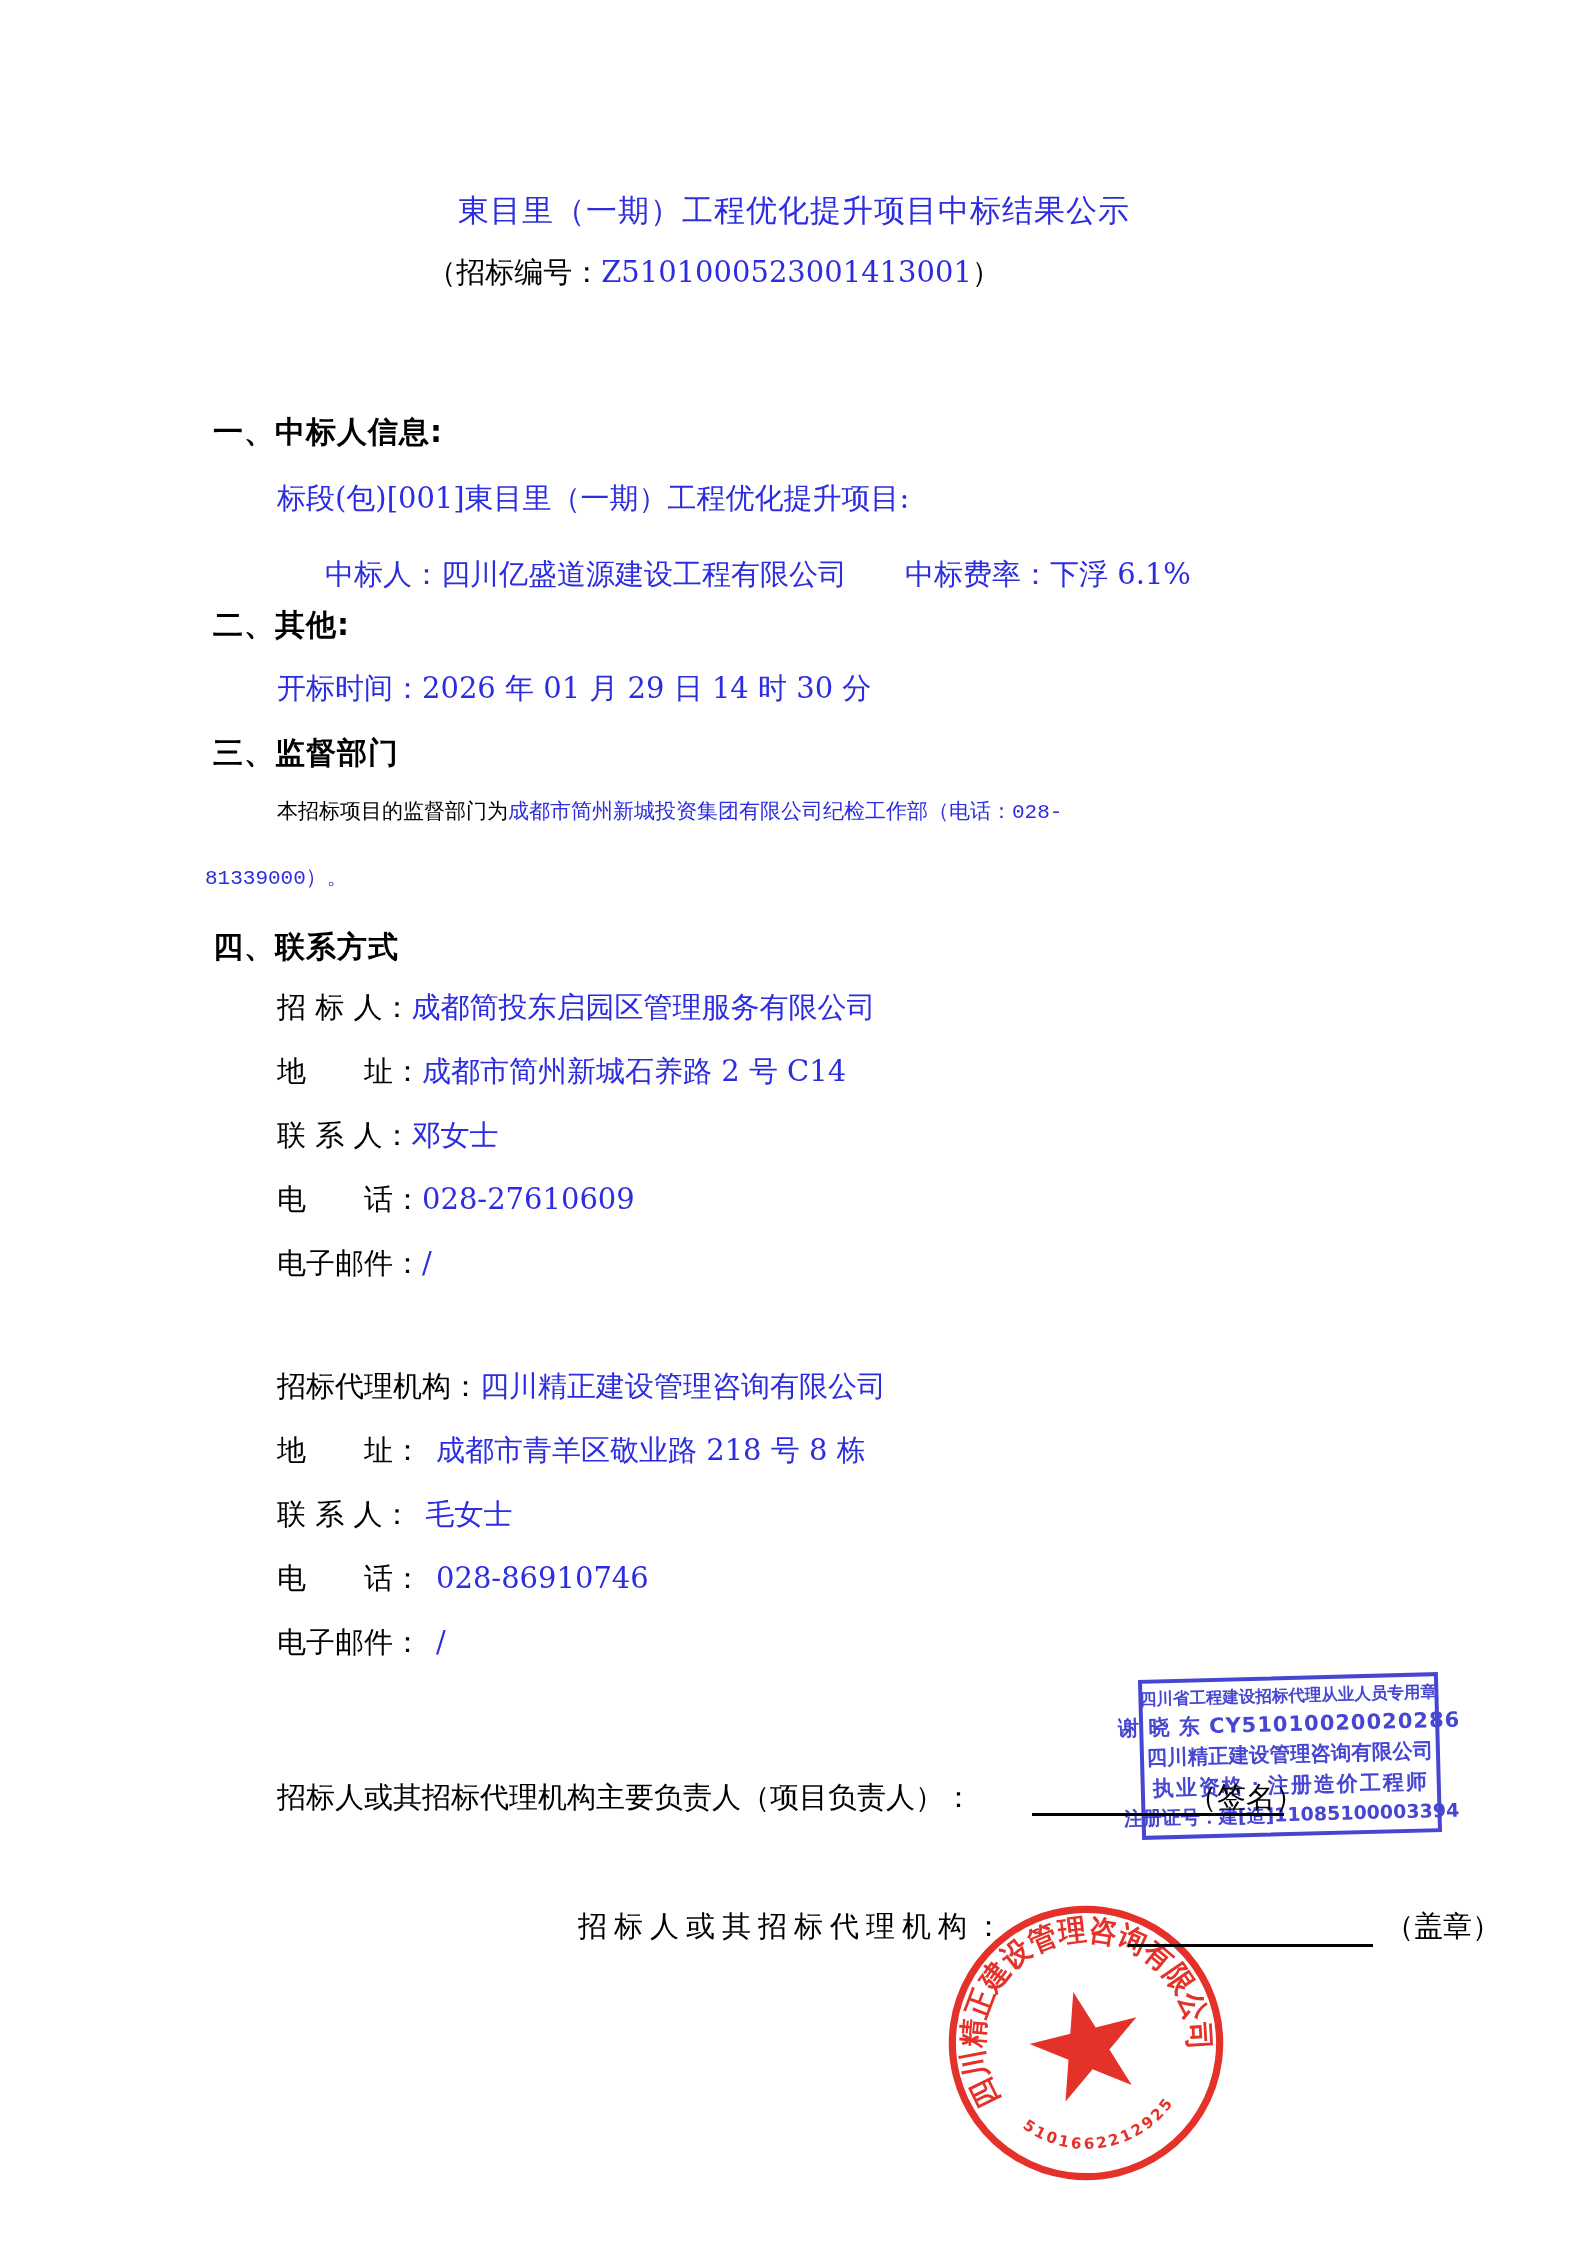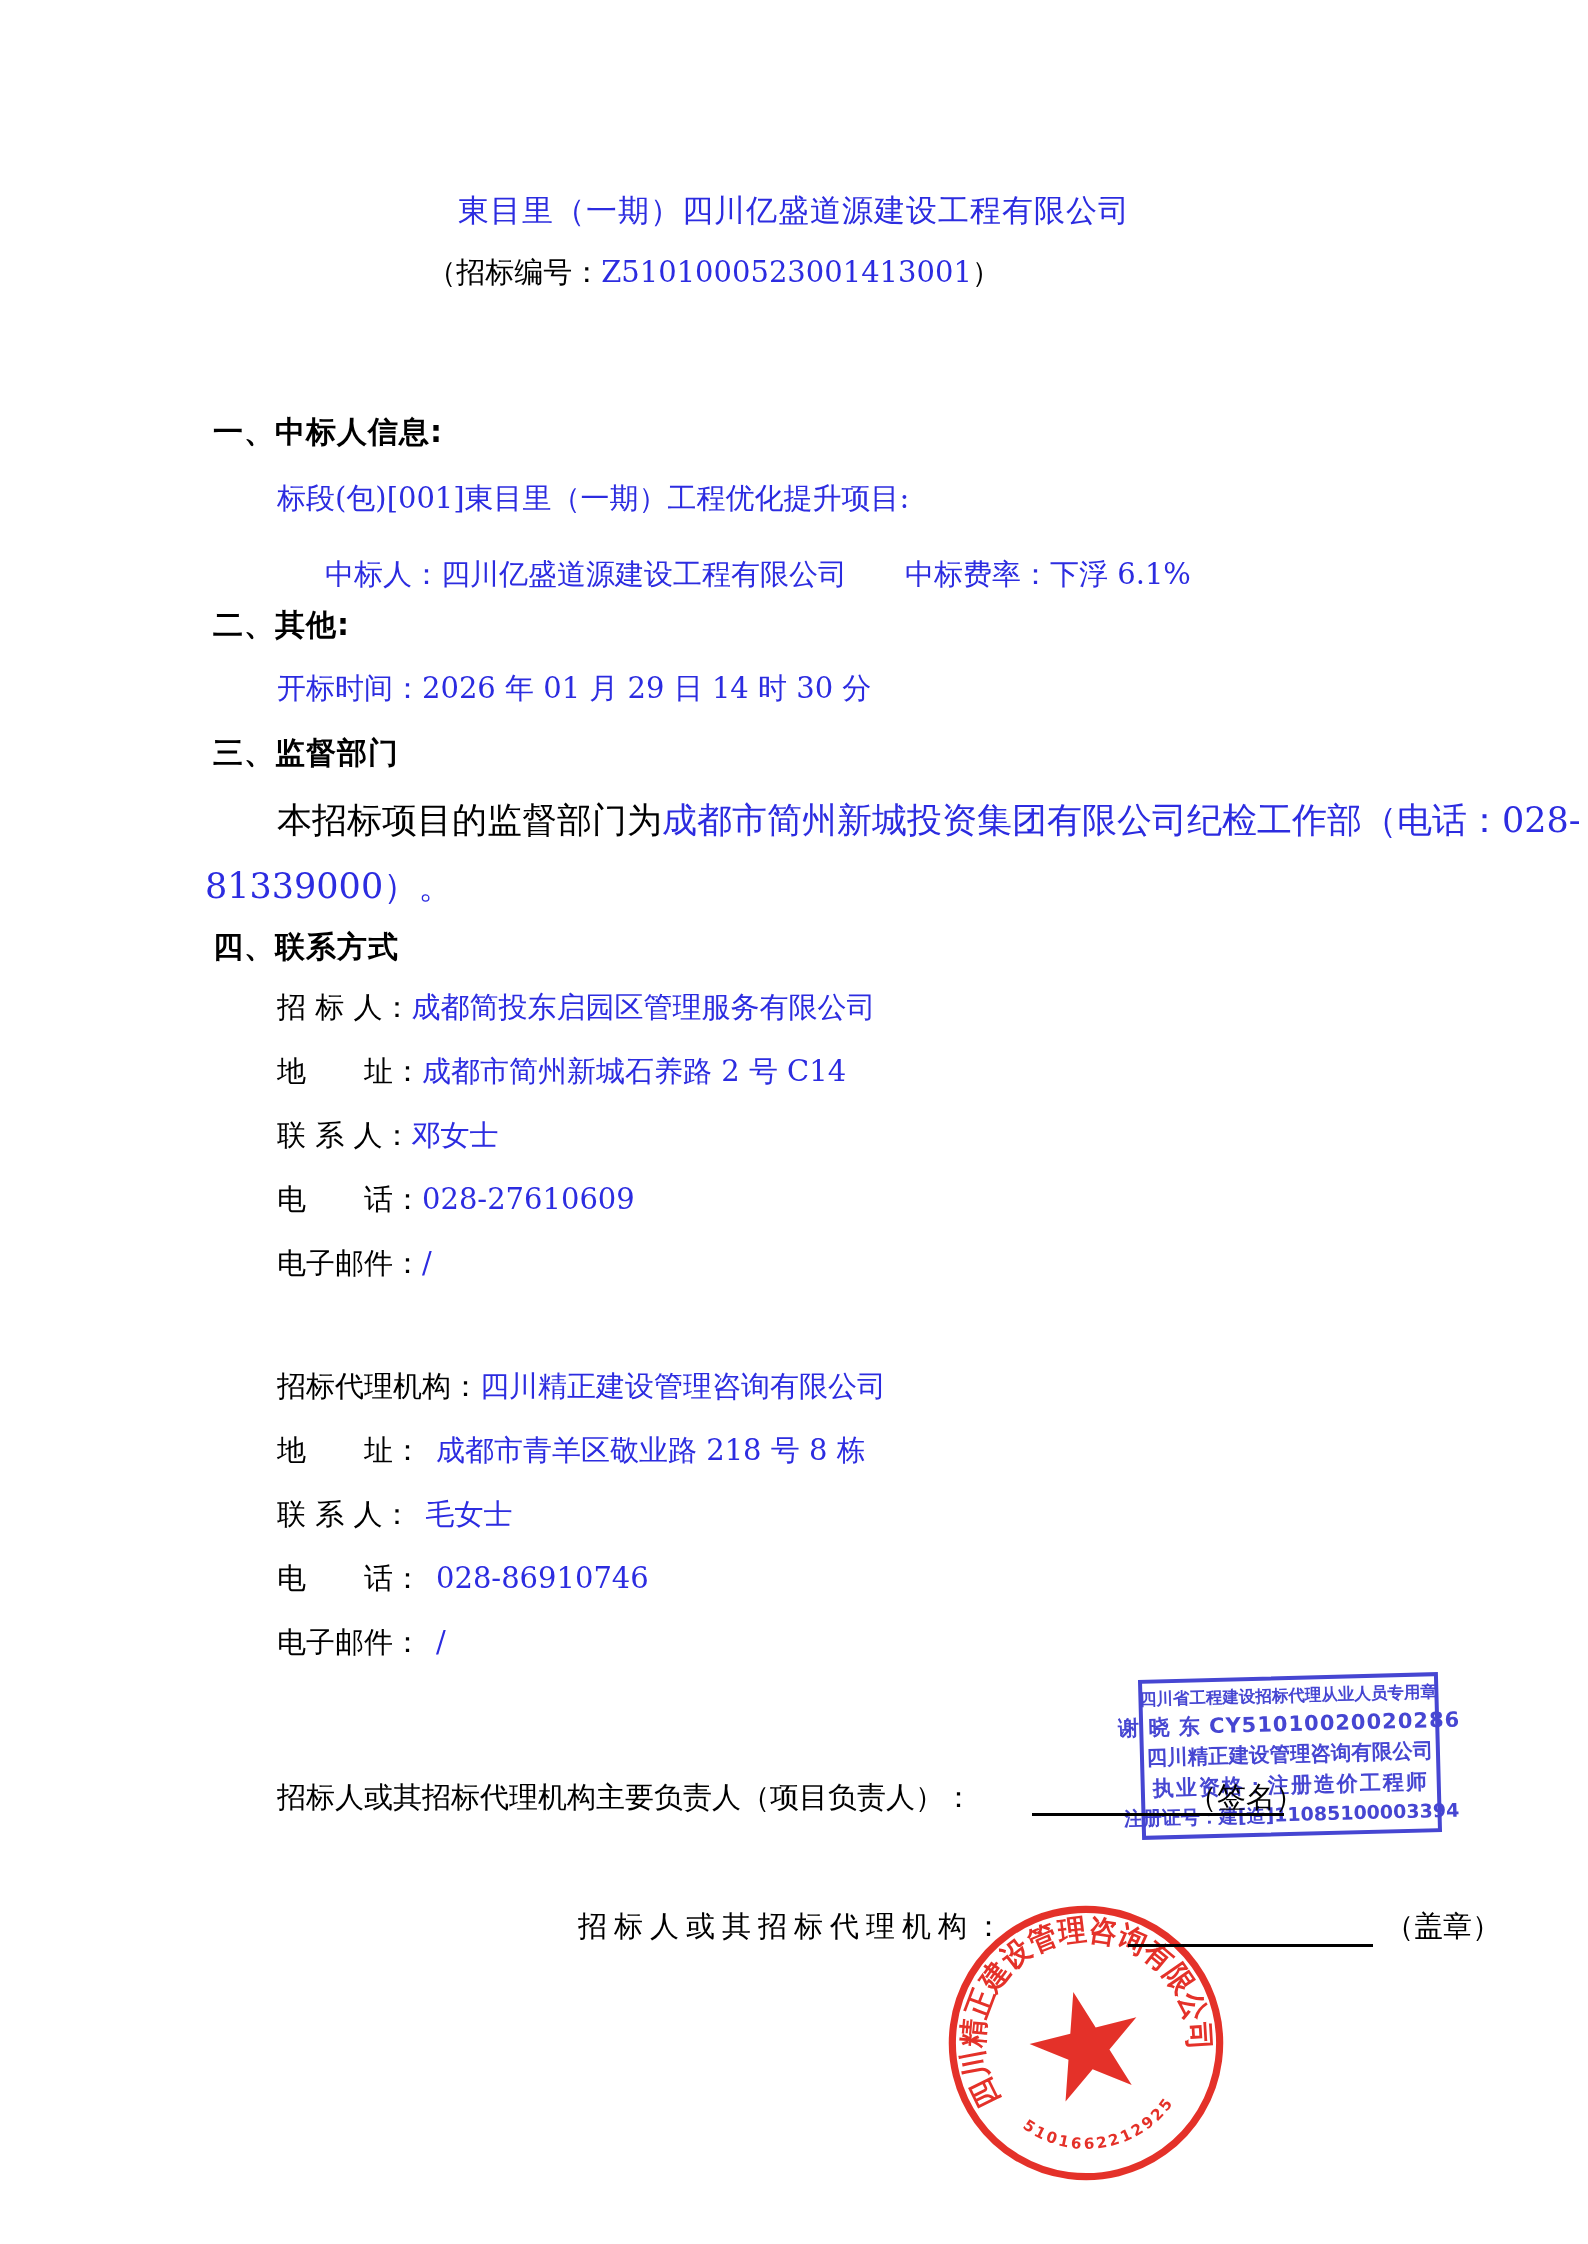--- a/index.html
+++ b/index.html
@@ -26,21 +26,21 @@
   .heading{
     left:213px;
     font-family:"DejaVu Sans", sans-serif;
     font-weight:700;font-size:30px;color:#000;
     letter-spacing:1px;
   }
   .bodyline{font-size:29px;white-space:nowrap;}
   .row-label{color:#000;}
   .row-value{color:#2c2ce0;}
   .rate-group{margin-left:58px;}
-  .para{font-size:35px;}
+  .para{font-size:21px;font-family:Liberation Mono, monospace;}
   .sig-line{font-size:29px;color:#000;white-space:nowrap;z-index:1;}
   .underline{border-bottom:3px solid #000;height:0;z-index:1;}
   .sign-note{font-size:29px;color:#000;z-index:1;}
   
   .rect-stamp{
     top:1676px;left:1140px;width:292px;height:148px;
     border:4px solid #4646d2;
     transform:rotate(-1.5deg);
     display:flex;flex-direction:column;justify-content:space-around;
     align-items:center;
@@ -62,21 +62,21 @@
     top:1895px;left:938px;width:296px;height:296px;
     z-index:3;mix-blend-mode:multiply;
     opacity:.95;
   }
 </style>
 </head>
 <body>
 
 <div class="page">
 
-  <div class="abs title">東目里（一期）四川亿盛道源建设工程有限公司</div>
+  <div class="abs title">東目里（一期）工程优化提升项目中标结果公示</div>
   <div class="abs subtitle">
     <span>（招标编号：</span><span class="blue">Z5101000523001413001</span><span>）</span>
   </div>
 
   <div class="abs heading" style="top:412px;">一、中标人信息:</div>
   <div class="abs bodyline blue" style="top:479px;left:277px;">标段(包)[001]東目里（一期）工程优化提升项目:</div>
   <div class="abs bodyline" style="top:542px;left:325px;margin-top:13px;">
     <span class="blue">中标人：</span><span class="blue">四川亿盛道源建设工程有限公司</span><span class="blue rate-group">中标费率：</span><span class="blue">下浮 6.1%</span>
   </div>
 

